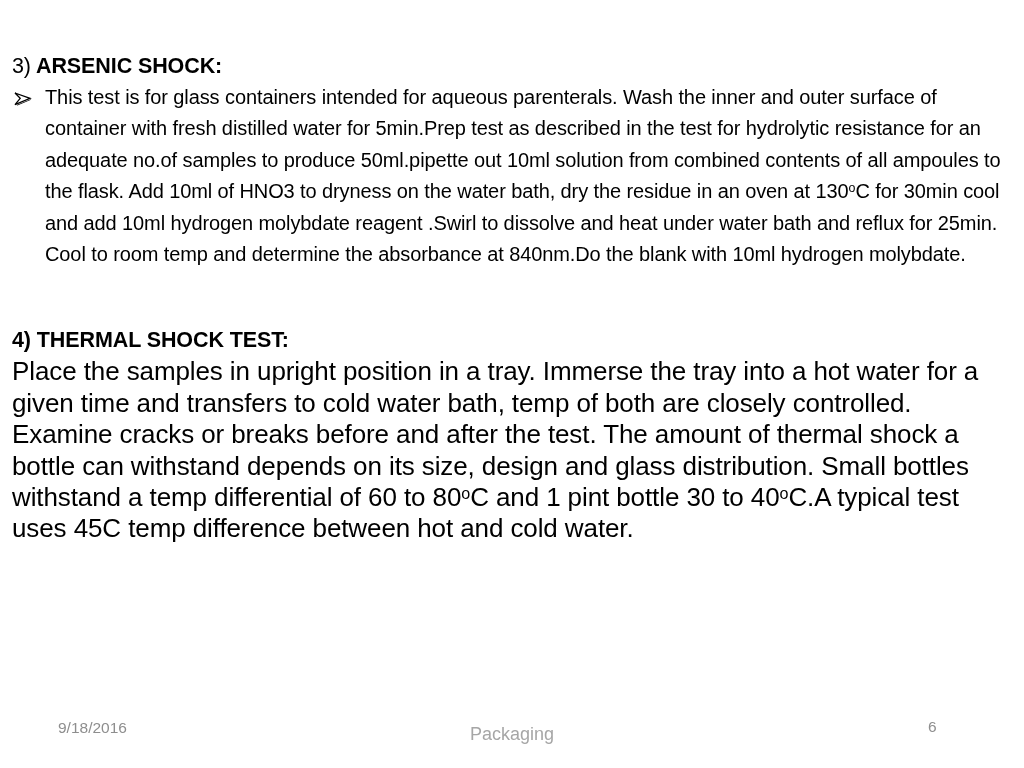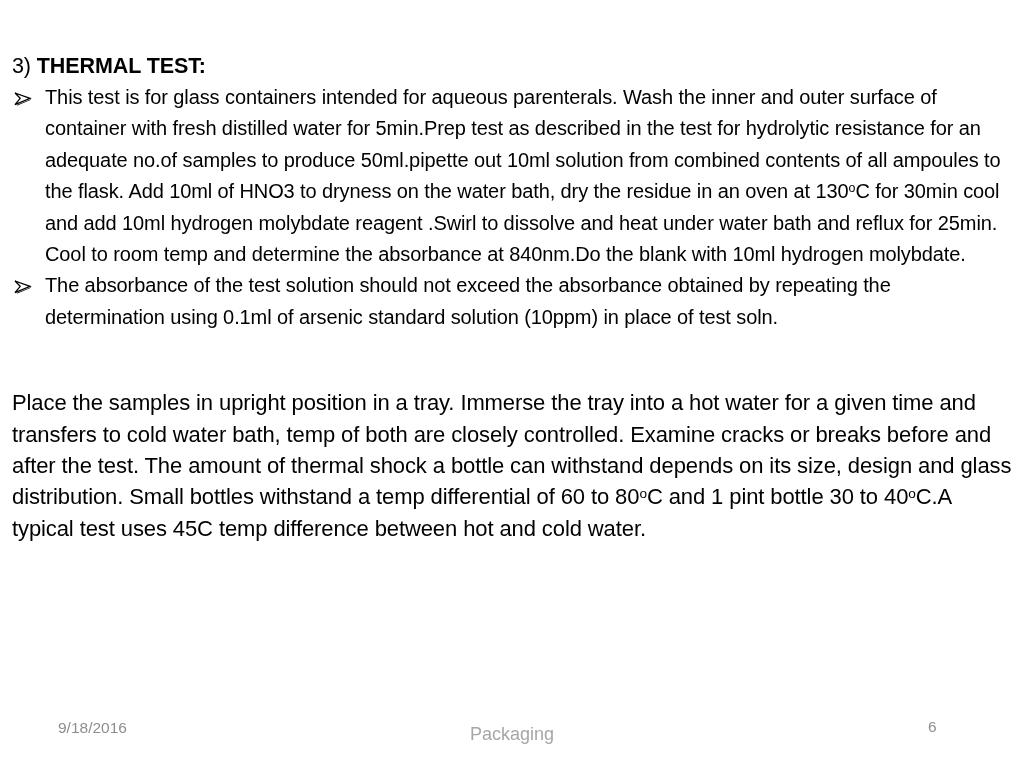--- a/index.html
+++ b/index.html
@@ -71,21 +71,21 @@
     height: 31.4px;
     line-height: 31.4px;
     font-size: 17px;
     color: #000000;
     display: block;
   }
   .bullet-marker svg { display: block; margin-top: 10px; }
 
   
   .para {
-    font-size: 22px;
+    font-size: 26px;
     line-height: 31.4px;
     letter-spacing: -0.1px;
     margin: 0;
     text-align: left;
   }
 
   .gap-block { height: 54px; }
 
   sup.deg {
     font-size: 0.62em;
@@ -123,52 +123,46 @@
 </head>
 <body>
 
 <div class="slide">
 
   <div class="content">
 
     <div class="section">
 
       <div class="section-title">
-        <span class="num-regular">3)</span><span class="title-bold"> THERMAL TEST:</span>
+        <span class="num-regular">3)</span><span class="title-bold"> ARSENIC SHOCK:</span>
       </div>
 
       <ul class="bullets">
 
         <li class="bullet-item">
           <span class="bullet-marker">
             <svg width="20" height="14" viewBox="0 0 20 14" aria-hidden="true">
               <path d="M1 1 L16 6.3 L1 12.6 L6.2 6.3 Z" fill="#ffffff" stroke="#000000" stroke-width="1.3" stroke-linejoin="miter"></path>
               <path d="M2.6 12.9 L17.2 6.9 L16.4 7.9 L3.4 13.6 Z" fill="#000000"></path>
             </svg>
           </span>
           <span><span>This test is for glass containers intended for aqueous parenterals. Wash the inner and outer surface of container with fresh distilled water for 5min.Prep test as described in the test for hydrolytic resistance for an adequate no.of samples to produce 50ml.pipette out 10ml solution from combined contents of all ampoules to the flask. Add 10ml of HNO3 to dryness on the water bath, dry the residue in an oven at 130</span><sup class="deg">o</sup><span>C for 30min cool and add 10ml hydrogen molybdate reagent .Swirl to dissolve and heat under water bath and reflux for 25min. Cool to room temp and determine the absorbance at 840nm.Do the blank with 10ml hydrogen molybdate.</span></span>
         </li>
 
-        <li class="bullet-item">
-          <span class="bullet-marker">
-            <svg width="20" height="14" viewBox="0 0 20 14" aria-hidden="true">
-              <path d="M1 1 L16 6.3 L1 12.6 L6.2 6.3 Z" fill="#ffffff" stroke="#000000" stroke-width="1.3" stroke-linejoin="miter"></path>
-              <path d="M2.6 12.9 L17.2 6.9 L16.4 7.9 L3.4 13.6 Z" fill="#000000"></path>
-            </svg>
-          </span>
-          <span>The absorbance of the test solution should not exceed the absorbance obtained by repeating the determination using 0.1ml of arsenic standard solution (10ppm) in place of test soln.</span>
-        </li>
 
       </ul>
     </div>
 
     <div class="gap-block"></div>
 
     <div class="section">
 
+      <div class="section-title all-bold">
+        <span>4)</span><span> THERMAL SHOCK TEST:</span>
+      </div>
 
       <p class="para"><span>Place the samples in upright position in a tray. Immerse the tray into a hot water for a given time and transfers to cold water bath, temp of both are closely controlled. Examine cracks or breaks before and after the test. The amount of thermal shock a bottle can withstand depends on its size, design and glass distribution. Small bottles withstand a temp differential of 60 to 80</span><sup class="deg">o</sup><span>C and 1 pint bottle 30 to 40</span><sup class="deg">o</sup><span>C.A typical test uses 45C temp difference between hot and cold water.</span></p>
     </div>
 
   </div>
 
   <div class="footer-date">9/18/2016</div>
 
   <div class="footer-center">Packaging</div>
 

